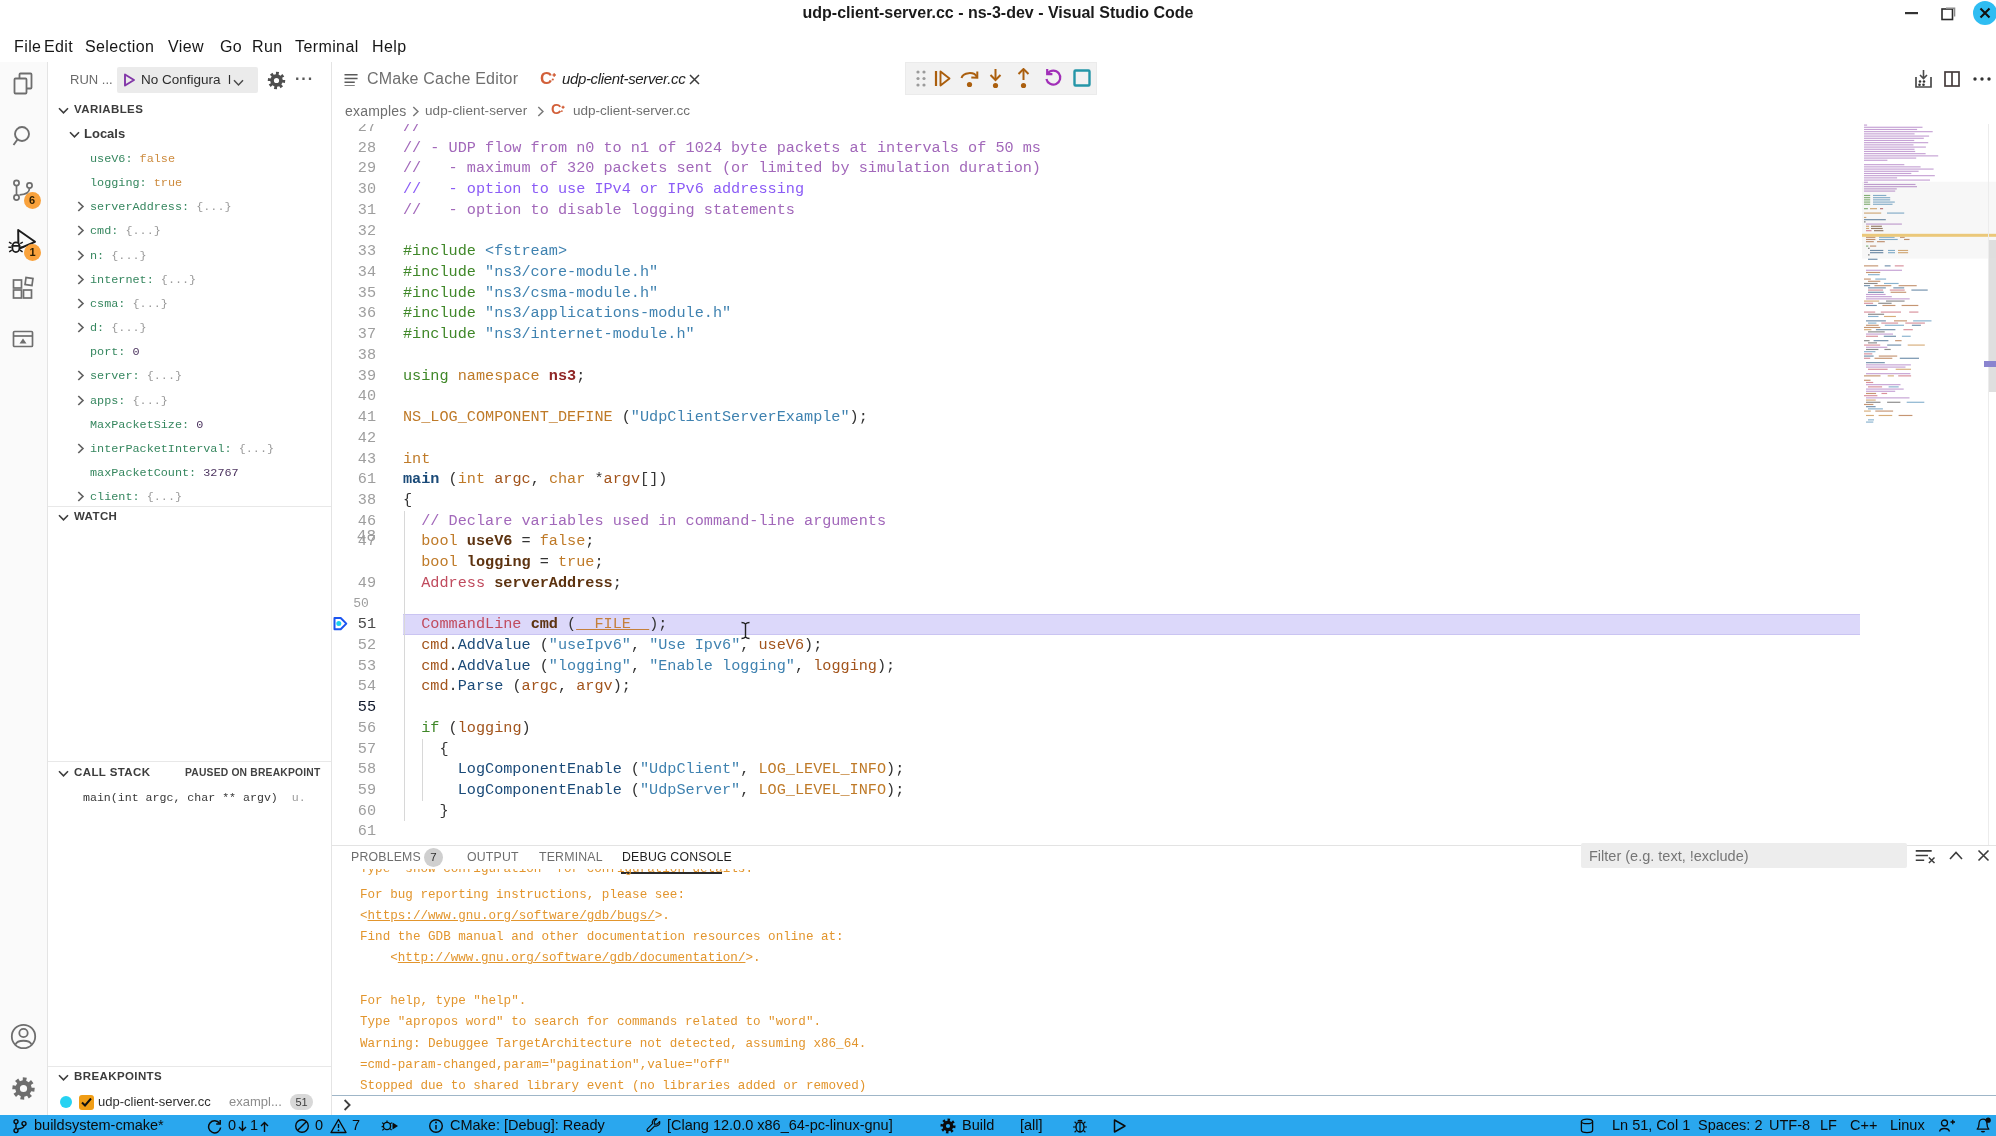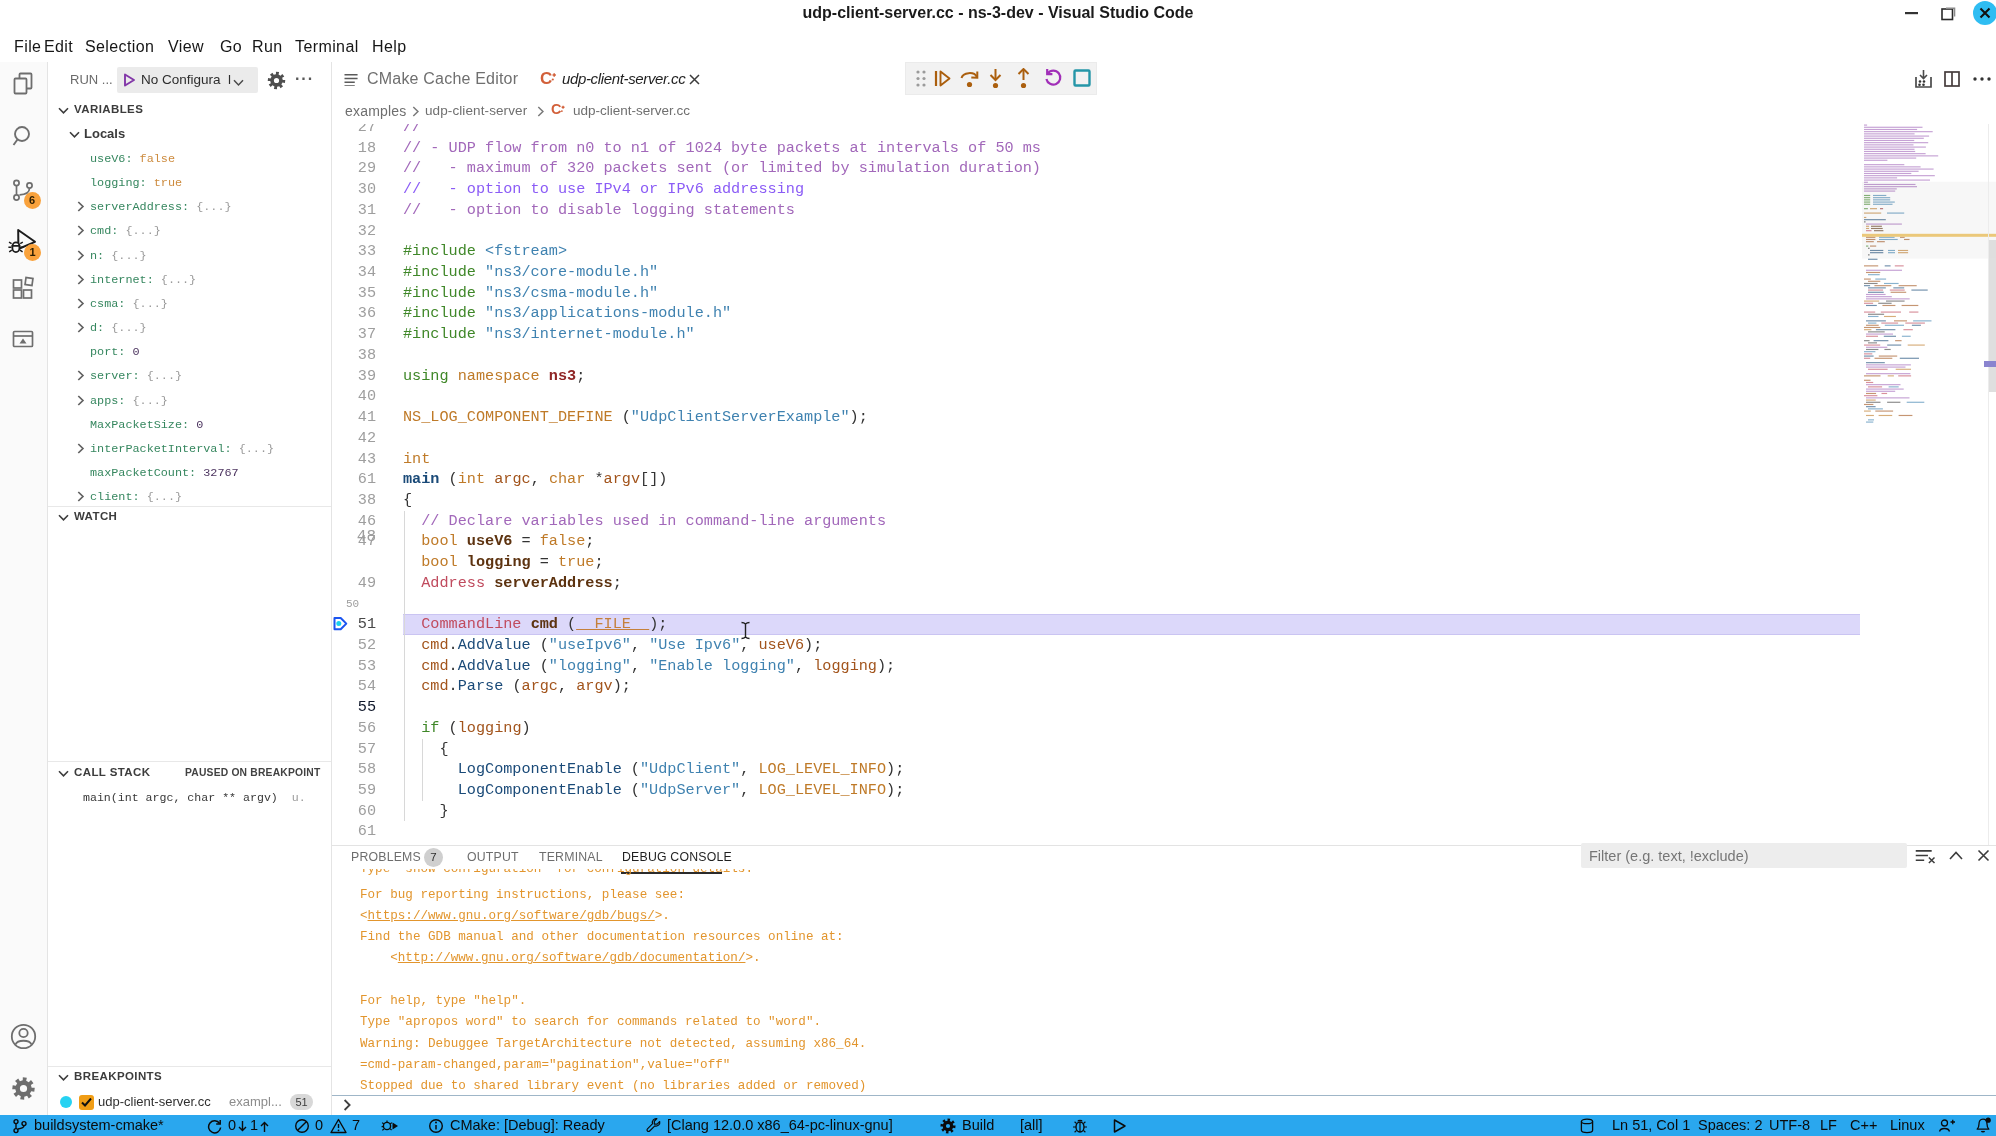--- a/index.html
+++ b/index.html
@@ -242,21 +242,21 @@
     <circle cx="10.88" cy="8.075" r="0.935" fill="#d2603a"></circle>
   </svg>
 <div class="abs" style="left:573px;top:103px;font-size:13.5px;color:#6f6f6f;font-weight:normal;font-family:'Liberation Sans',sans-serif;letter-spacing:0px;white-space:pre;">udp-client-server.cc</div>
 <div class="abs" style="left:332px;top:124px;width:1664px;height:721px;overflow:hidden;background:#fff;">
 <div class="abs" style="left:0;top:-7.0px;width:100%;">
 <div class="abs" style="left:71px;top:497.28px;width:1457px;height:20.72px;background:#dcd8fa;border-top:1px solid #cac4f2;border-bottom:1px solid #cac4f2;"></div>
 <div class="abs" style="left:71.5px;top:393.68px;width:1px;height:310.80px;background:#d8d8d8;"></div>
 <div class="abs" style="left:89.5px;top:621.60px;width:1px;height:62.16px;background:#d8d8d8;"></div>
 <div class="row" style="left:14px;top:0.00px;width:30px;height:20.72px;line-height:20.72px;font-family:'Liberation Mono',monospace;font-size:15.2px;color:#9e9e9e;text-align:right;">27</div>
 <div class="row" style="left:71px;top:0.00px;height:20.72px;line-height:20.72px;font-family:'Liberation Mono',monospace;font-size:15.2px;color:#333;"><span style="color:#a268ba;">//</span></div>
-<div class="row" style="left:14px;top:20.72px;width:30px;height:20.72px;line-height:20.72px;font-family:'Liberation Mono',monospace;font-size:15.2px;color:#9e9e9e;text-align:right;">18</div>
+<div class="row" style="left:14px;top:20.72px;width:30px;height:20.72px;line-height:20.72px;font-family:'Liberation Mono',monospace;font-size:15.2px;color:#9e9e9e;text-align:right;">28</div>
 <div class="row" style="left:71px;top:20.72px;height:20.72px;line-height:20.72px;font-family:'Liberation Mono',monospace;font-size:15.2px;color:#333;"><span style="color:#a268ba;">// - UDP flow from n0 to n1 of 1024 byte packets at intervals of 50 ms</span></div>
 <div class="row" style="left:14px;top:41.44px;width:30px;height:20.72px;line-height:20.72px;font-family:'Liberation Mono',monospace;font-size:15.2px;color:#9e9e9e;text-align:right;">29</div>
 <div class="row" style="left:71px;top:41.44px;height:20.72px;line-height:20.72px;font-family:'Liberation Mono',monospace;font-size:15.2px;color:#333;"><span style="color:#a268ba;">//   - maximum of 320 packets sent (or limited by simulation duration)</span></div>
 <div class="row" style="left:14px;top:62.16px;width:30px;height:20.72px;line-height:20.72px;font-family:'Liberation Mono',monospace;font-size:15.2px;color:#9e9e9e;text-align:right;">30</div>
 <div class="row" style="left:71px;top:62.16px;height:20.72px;line-height:20.72px;font-family:'Liberation Mono',monospace;font-size:15.2px;color:#333;"><span style="color:#8b5cf6;">//   - option to use IPv4 or IPv6 addressing</span></div>
 <div class="row" style="left:14px;top:82.88px;width:30px;height:20.72px;line-height:20.72px;font-family:'Liberation Mono',monospace;font-size:15.2px;color:#9e9e9e;text-align:right;">31</div>
 <div class="row" style="left:71px;top:82.88px;height:20.72px;line-height:20.72px;font-family:'Liberation Mono',monospace;font-size:15.2px;color:#333;"><span style="color:#a268ba;">//   - option to disable logging statements</span></div>
 <div class="row" style="left:14px;top:103.60px;width:30px;height:20.72px;line-height:20.72px;font-family:'Liberation Mono',monospace;font-size:15.2px;color:#9e9e9e;text-align:right;">32</div>
 <div class="row" style="left:14px;top:124.32px;width:30px;height:20.72px;line-height:20.72px;font-family:'Liberation Mono',monospace;font-size:15.2px;color:#9e9e9e;text-align:right;">33</div>
 <div class="row" style="left:71px;top:124.32px;height:20.72px;line-height:20.72px;font-family:'Liberation Mono',monospace;font-size:15.2px;color:#333;"><span style="color:#3f8728;">#include</span><span style="color:#333333;"> </span><span style="color:#3f82b0;">&lt;fstream&gt;</span></div>
@@ -282,21 +282,21 @@
 <div class="row" style="left:14px;top:372.96px;width:30px;height:20.72px;line-height:20.72px;font-family:'Liberation Mono',monospace;font-size:15.2px;color:#9e9e9e;text-align:right;">38</div>
 <div class="row" style="left:71px;top:372.96px;height:20.72px;line-height:20.72px;font-family:'Liberation Mono',monospace;font-size:15.2px;color:#333;"><span style="color:#333333;">{</span></div>
 <div class="row" style="left:14px;top:393.68px;width:30px;height:20.72px;line-height:20.72px;font-family:'Liberation Mono',monospace;font-size:15.2px;color:#9e9e9e;text-align:right;">46</div>
 <div class="row" style="left:71px;top:393.68px;height:20.72px;line-height:20.72px;font-family:'Liberation Mono',monospace;font-size:15.2px;color:#333;"><span style="color:#333333;">  </span><span style="color:#a268ba;">// Declare variables used in command-line arguments</span></div>
 <div class="row" style="left:14px;top:414.40px;width:30px;height:20.72px;line-height:20.72px;font-family:'Liberation Mono',monospace;font-size:15.2px;color:#9e9e9e;text-align:right;">47</div>
 <div class="row" style="left:71px;top:414.40px;height:20.72px;line-height:20.72px;font-family:'Liberation Mono',monospace;font-size:15.2px;color:#333;"><span style="color:#333333;">  </span><span style="color:#bf7a28;">bool</span><span style="color:#333333;"> </span><span style="color:#5d3310;font-weight:bold;">useV6</span><span style="color:#333333;"> = </span><span style="color:#bf7a28;">false</span><span style="color:#333333;">;</span></div>
 <div class="row" style="left:14px;top:410px;width:30px;height:20.72px;line-height:20.72px;font-family:'Liberation Mono',monospace;font-size:16px;color:#9e9e9e;text-align:right;">48</div>
 <div class="row" style="left:71px;top:435.12px;height:20.72px;line-height:20.72px;font-family:'Liberation Mono',monospace;font-size:15.2px;color:#333;"><span style="color:#333333;">  </span><span style="color:#bf7a28;">bool</span><span style="color:#333333;"> </span><span style="color:#5d3310;font-weight:bold;">logging</span><span style="color:#333333;"> = </span><span style="color:#bf7a28;">true</span><span style="color:#333333;">;</span></div>
 <div class="row" style="left:14px;top:455.84px;width:30px;height:20.72px;line-height:20.72px;font-family:'Liberation Mono',monospace;font-size:15.2px;color:#9e9e9e;text-align:right;">49</div>
 <div class="row" style="left:71px;top:455.84px;height:20.72px;line-height:20.72px;font-family:'Liberation Mono',monospace;font-size:15.2px;color:#333;"><span style="color:#333333;">  </span><span style="color:#c04b5e;">Address</span><span style="color:#333333;"> </span><span style="color:#5d3310;font-weight:bold;">serverAddress</span><span style="color:#333333;">;</span></div>
-<div class="row" style="left:14px;top:476.56px;width:30px;height:20.72px;line-height:20.72px;font-family:'Liberation Mono',monospace;font-size:11px;color:#9e9e9e;text-align:left;">50</div>
+<div class="row" style="left:14px;top:476.56px;width:30px;height:20.72px;line-height:20.72px;font-family:'Liberation Mono',monospace;font-size:13px;color:#9e9e9e;text-align:center;">50</div>
 <div class="row" style="left:14px;top:497.28px;width:30px;height:20.72px;line-height:20.72px;font-family:'Liberation Mono',monospace;font-size:15.2px;color:#484848;text-align:right;">51</div>
 <div class="row" style="left:71px;top:497.28px;height:20.72px;line-height:20.72px;font-family:'Liberation Mono',monospace;font-size:15.2px;color:#333;"><span style="color:#333333;">  </span><span style="color:#c04b5e;">CommandLine</span><span style="color:#333333;"> </span><span style="color:#5d3310;font-weight:bold;">cmd</span><span style="color:#333333;"> (</span><span style="color:#c5803c;text-decoration:underline;">__FILE__</span><span style="color:#333333;">);</span></div>
 <div class="row" style="left:14px;top:518.00px;width:30px;height:20.72px;line-height:20.72px;font-family:'Liberation Mono',monospace;font-size:15.2px;color:#9e9e9e;text-align:right;">52</div>
 <div class="row" style="left:71px;top:518.00px;height:20.72px;line-height:20.72px;font-family:'Liberation Mono',monospace;font-size:15.2px;color:#333;"><span style="color:#333333;">  </span><span style="color:#a2541c;">cmd</span><span style="color:#333333;">.</span><span style="color:#1a4a78;">AddValue</span><span style="color:#333333;"> (</span><span style="color:#3f82b0;">"useIpv6"</span><span style="color:#333333;">, </span><span style="color:#3f82b0;">"Use Ipv6"</span><span style="color:#333333;">, </span><span style="color:#a2541c;">useV6</span><span style="color:#333333;">);</span></div>
 <div class="row" style="left:14px;top:538.72px;width:30px;height:20.72px;line-height:20.72px;font-family:'Liberation Mono',monospace;font-size:15.2px;color:#9e9e9e;text-align:right;">53</div>
 <div class="row" style="left:71px;top:538.72px;height:20.72px;line-height:20.72px;font-family:'Liberation Mono',monospace;font-size:15.2px;color:#333;"><span style="color:#333333;">  </span><span style="color:#a2541c;">cmd</span><span style="color:#333333;">.</span><span style="color:#1a4a78;">AddValue</span><span style="color:#333333;"> (</span><span style="color:#3f82b0;">"logging"</span><span style="color:#333333;">, </span><span style="color:#3f82b0;">"Enable logging"</span><span style="color:#333333;">, </span><span style="color:#a2541c;">logging</span><span style="color:#333333;">);</span></div>
 <div class="row" style="left:14px;top:559.44px;width:30px;height:20.72px;line-height:20.72px;font-family:'Liberation Mono',monospace;font-size:15.2px;color:#9e9e9e;text-align:right;">54</div>
 <div class="row" style="left:71px;top:559.44px;height:20.72px;line-height:20.72px;font-family:'Liberation Mono',monospace;font-size:15.2px;color:#333;"><span style="color:#333333;">  </span><span style="color:#a2541c;">cmd</span><span style="color:#333333;">.</span><span style="color:#1a4a78;">Parse</span><span style="color:#333333;"> (</span><span style="color:#a2541c;">argc</span><span style="color:#333333;">, </span><span style="color:#a2541c;">argv</span><span style="color:#333333;">);</span></div>
 <div class="row" style="left:14px;top:580.16px;width:30px;height:20.72px;line-height:20.72px;font-family:'Liberation Mono',monospace;font-size:15.2px;color:#0f172a;text-align:right;">55</div>
 <div class="row" style="left:14px;top:600.88px;width:30px;height:20.72px;line-height:20.72px;font-family:'Liberation Mono',monospace;font-size:15.2px;color:#9e9e9e;text-align:right;">56</div>

